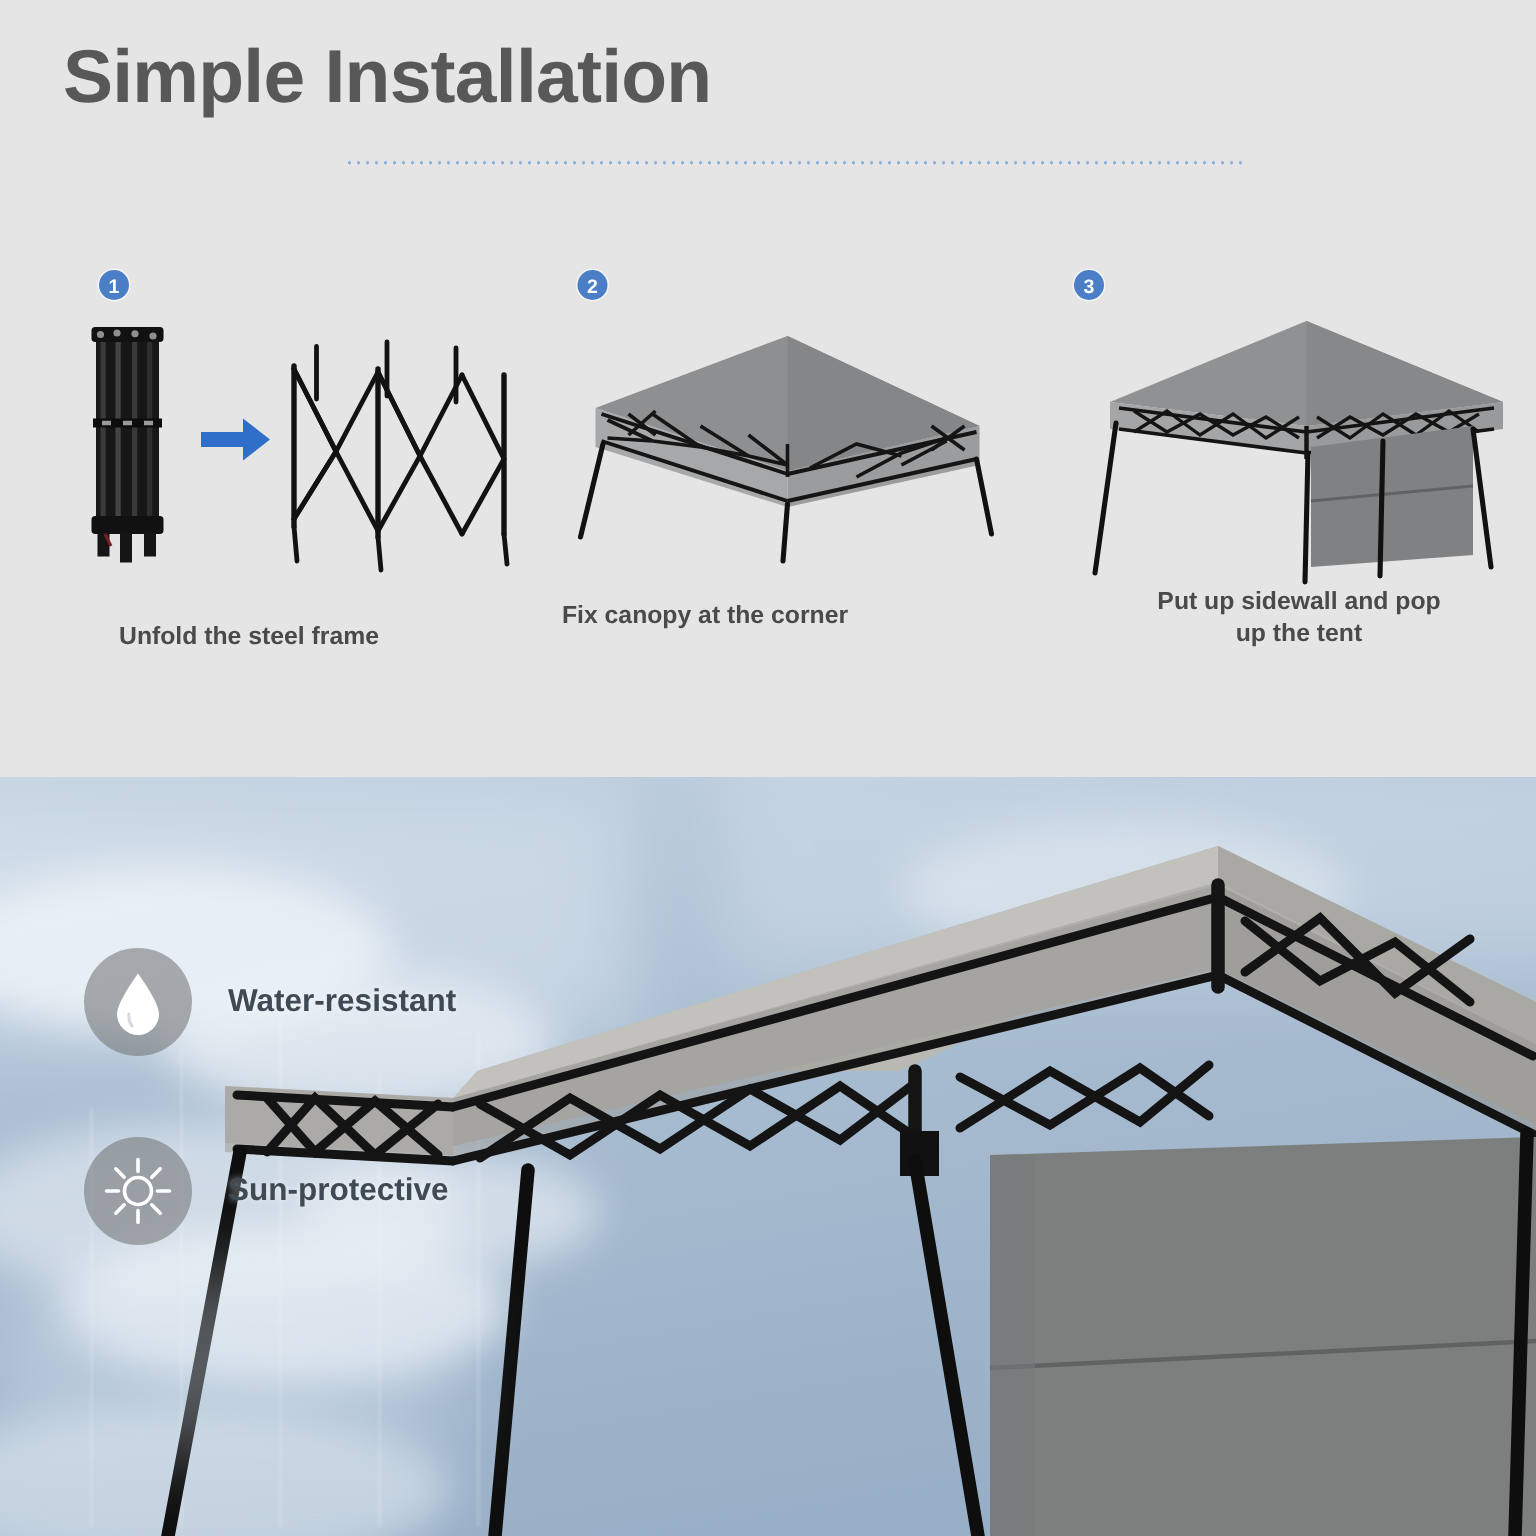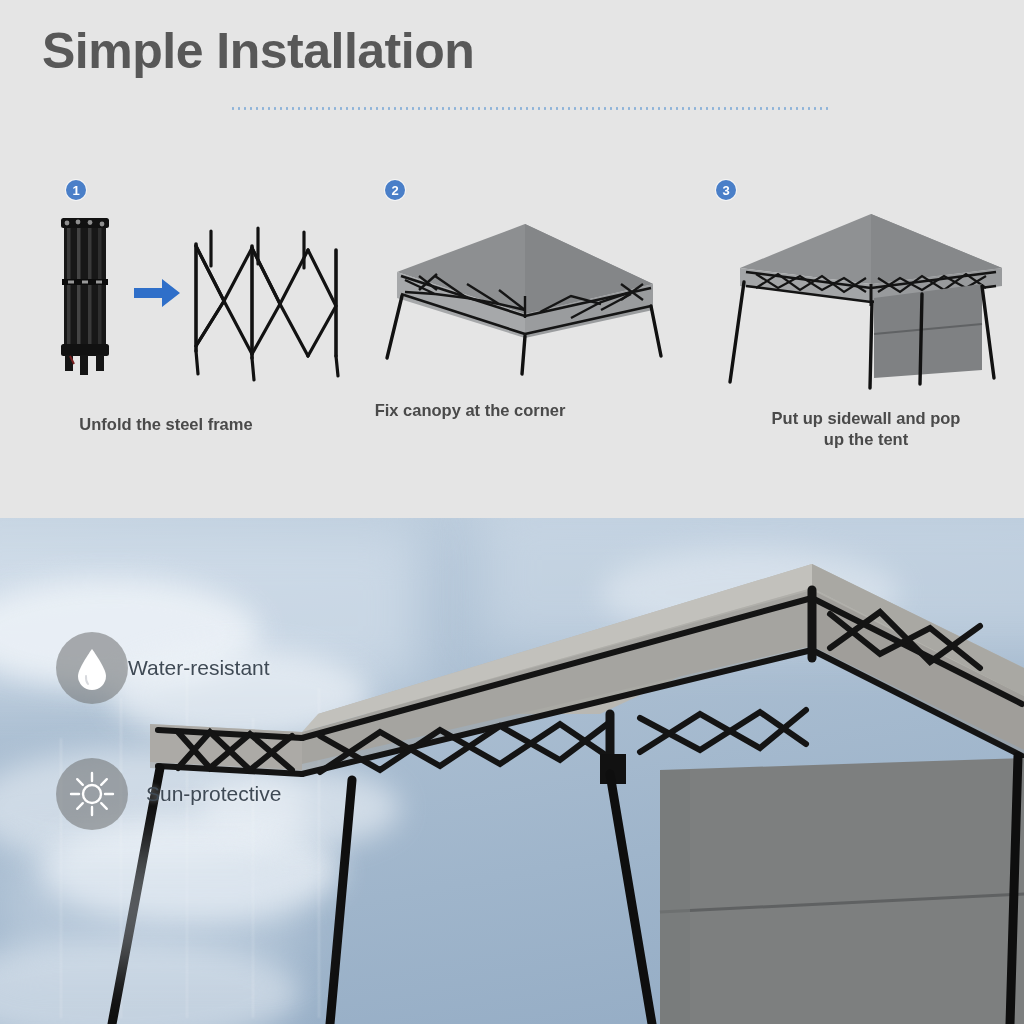--- a/index.html
+++ b/index.html
@@ -41,21 +41,21 @@
   }
 
   #step1{left:66px;}
   #step1 .step-art{left:-20px;}
   #step1 .step-caption{left:-75px;top:234px;width:350px;}
   #step2{left:385px;}
   #step2 .step-art{left:-10px;}
   #step2 .step-caption{left:-85px;top:220px;width:340px;}
   #step3{left:716px;}
   #step3 .step-art{left:10px;}
-  #step3 .step-caption{left:25px;top:228px;width:250px;}
+  #step3 .step-caption{left:25px;top:211px;width:250px;}
 
   
   #photo-section{
     position:absolute;left:0;top:518px;width:1024px;height:506px;overflow:hidden;
     background:linear-gradient(170deg,#c3d2e0 0%,#b4c6d8 18%,#a8bcd0 42%,#9fb5cb 65%,#93abc4 100%);
   }
   .cloud{position:absolute;border-radius:50%;background:#eef3f8;filter:blur(14px);opacity:.85;}
   .haze{position:absolute;background:#dde7f1;filter:blur(26px);opacity:.55;}
   .streak{position:absolute;width:2px;background:rgba(255,255,255,.18);filter:blur(1px);}
 
@@ -69,25 +69,25 @@
     letter-spacing:-0.3px;
   }
 
   .feature{position:absolute;display:flex;align-items:center;}
   .feature-icon{
     width:72px;height:72px;border-radius:50%;
     background:rgba(110,112,112,.55);
     display:flex;align-items:center;justify-content:center;flex:0 0 auto;
   }
   .feature-label{
-    font-size:21px;font-weight:normal;color:#3f4a55;white-space:nowrap;
+    margin-left:24px;font-size:21px;font-weight:bold;color:#3f4a55;white-space:nowrap;
     text-shadow:0 0 5px rgba(255,255,255,.55);
   }
   #feature-water{left:56px;top:632px;}
-  #feature-sun{left:56px;top:758px;gap:18px;}
+  #feature-sun{left:56px;top:758px;}
 </style>
 </head>
 <body>
 
 <div id="page">
 
   <div id="install-section">
 
     <div id="headline">Simple Installation</div>
     <div id="dotted-rule"></div>

